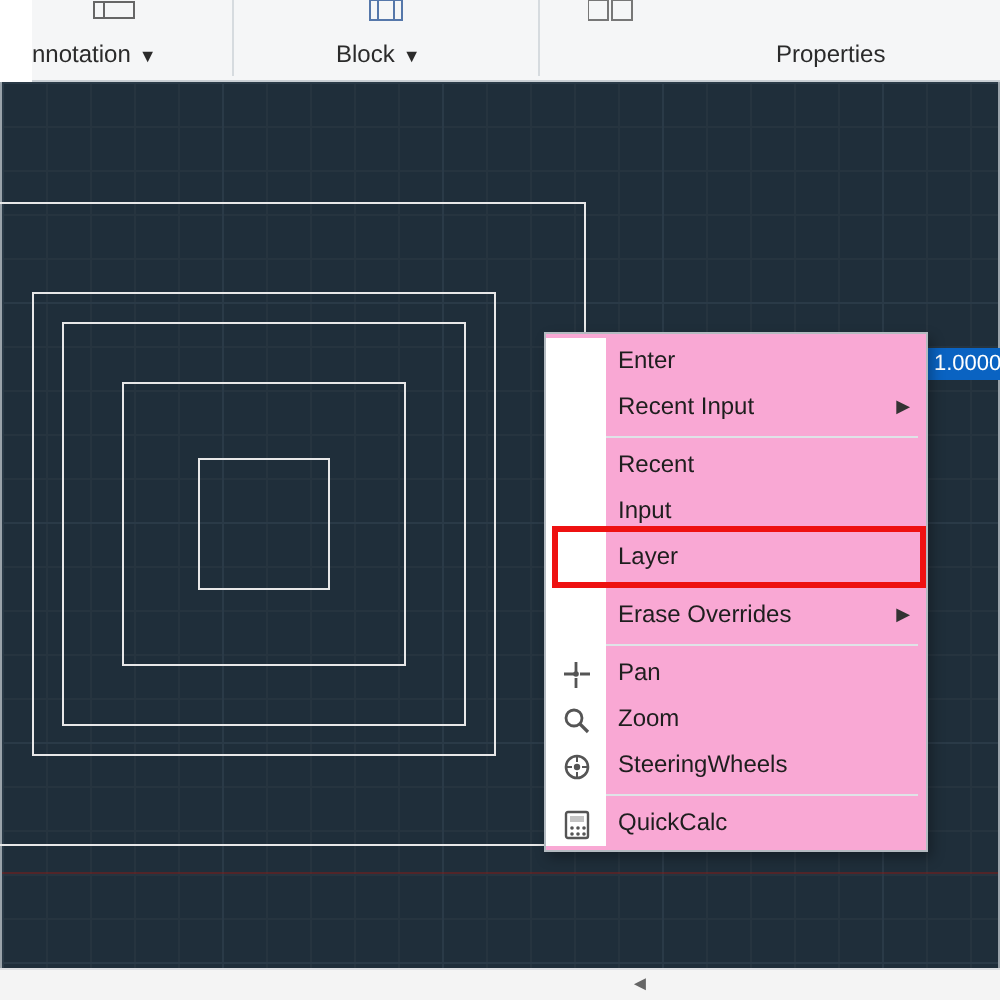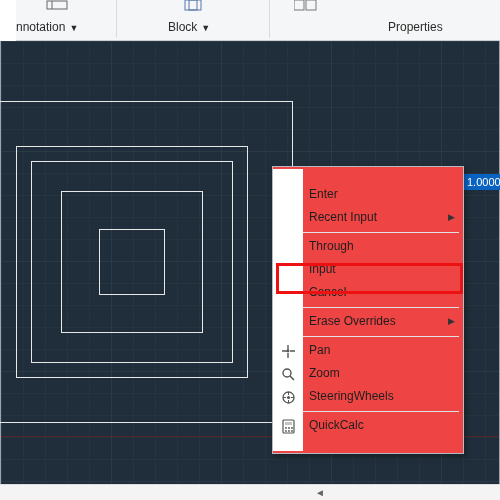--- a/index.html
+++ b/index.html
@@ -25,22 +25,22 @@
           border:1px solid #9aa3aa;border-top:none}
   .sq{position:absolute;border:1px solid #e8e8e8}
   .redline{position:absolute;left:0;right:0;height:1px;background:#7a1f1c;opacity:.55}
 
   
   .valbox{position:absolute;top:174px;left:438px;display:flex;align-items:center}
   .valico{width:16px;height:14px;border:1px solid #6e747a;background:#cfd6db;display:flex;align-items:center;justify-content:center;margin-right:5px;font-size:9px;color:#333}
   .valnum{background:#0a63c2;color:#fff;padding:1px 5px;font-size:11px;border:1px solid #0a63c2}
 
   
-  .ctx{position:absolute;left:272px;top:166px;width:190px;background:#ef4444;
-       border:1px solid #b4bbc1;box-shadow:2px 3px 6px rgba(0,0,0,.30);padding:16px 0}
+  .ctx{position:absolute;left:272px;top:166px;width:190px;background:#f9a8d4;
+       border:1px solid #b4bbc1;box-shadow:2px 3px 6px rgba(0,0,0,.30);padding:2px 0}
   .ctx .strip{position:absolute;left:0;top:2px;bottom:2px;width:30px;background:#fff;
               border-right:0px solid #e6e9ec}
   .mi{position:relative;height:23px;line-height:23px;padding-left:36px;padding-right:10px;
       color:#1e1e1e;white-space:nowrap;cursor:default}
   .mi.sub::after{content:"▶";position:absolute;right:8px;top:0;font-size:9px;color:#333}
   .mi .ic{position:absolute;left:6px;top:3px;width:18px;height:18px;display:flex;align-items:center;justify-content:center}
   .sep{position:relative;height:6px}
   .sep::before{content:"";position:absolute;left:30px;right:4px;top:3px;height:1px;background:#dfe3e7}
   .hl{position:absolute;border:3px solid #e11;left:276px;width:181px;top:263px;height:25px;pointer-events:none}
 
@@ -105,25 +105,25 @@
     <div class="strip"></div>
 
     <div class="mi">
       <span>Enter</span></div>
     <div class="mi sub">
       <span>Recent Input</span></div>
 
     <div class="sep"></div>
 
     <div class="mi">
-      <span>Through</span></div>
+      <span>Recent</span></div>
     <div class="mi">
       <span>Input</span></div>
     <div class="mi">
-      <span>Cancel</span></div>
+      <span>Layer</span></div>
 
     <div class="sep"></div>
 
     <div class="mi sub">
       <span>Erase Overrides</span></div>
 
     <div class="sep"></div>
 
     <div class="mi">
       <span class="ic">

